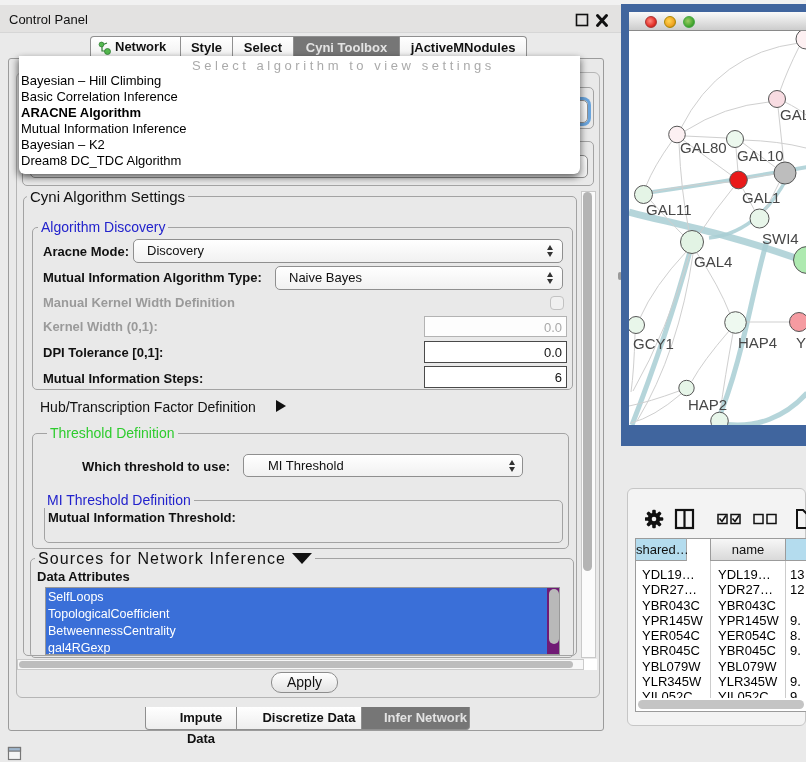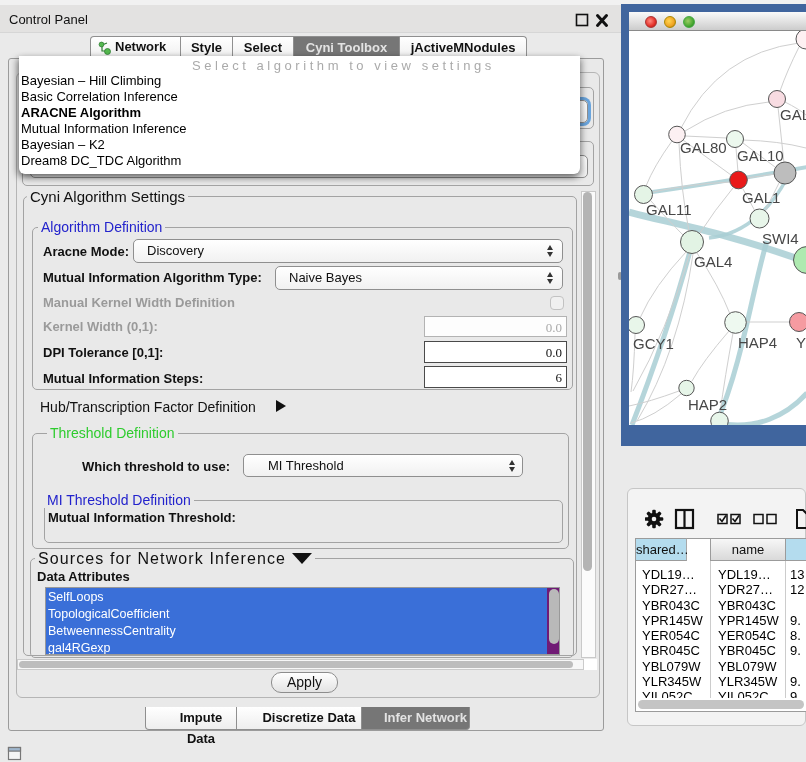--- a/index.html
+++ b/index.html
@@ -26,21 +26,21 @@
 .glab { font-weight:bold; font-size:13px; color:#9a9a9a; position:absolute; white-space:nowrap; }
 
 
 .combo { position:absolute; background:linear-gradient(#ffffff,#f1f1f1); border:1px solid #8f8f8f; border-radius:5px; font-size:13px; color:#111; }
 .combo .ct { position:absolute; left:13px; top:3px; }
 .arrows { position:absolute; right:8px; top:50%; margin-top:-7px; width:7px; height:14px; }
 .arrows:before { content:""; position:absolute; left:0; top:1px; border-left:3.5px solid transparent; border-right:3.5px solid transparent; border-bottom:5px solid #333; }
 .arrows:after { content:""; position:absolute; left:0; bottom:1px; border-left:3.5px solid transparent; border-right:3.5px solid transparent; border-top:5px solid #333; }
 
 
-.field { position:absolute; background:#ffffff; border:1px solid #4a4a4a; font-size:13px; color:#111; text-align:right;font-family:Liberation Serif, serif; }
+.field { position:absolute; background:#ffffff; border:1px solid #4a4a4a; font-size:13px; color:#111; text-align:right; }
 .field.dis { border:1px solid #b3b3b3; background:#fdfdfd; color:#a9a9a9; }
 .field span { position:absolute; right:4px; top:3px; }
 
 
 #popup { left:19px; top:56px; width:561px; height:118px; background:#ffffff; border-radius:0 0 6px 6px; box-shadow:-2px 3px 7px rgba(0,0,0,0.42), 2px 3px 7px rgba(0,0,0,0.3); z-index:50; }
 #popup .hdr { position:absolute; left:173px; top:2px; font-size:13px; letter-spacing:3.55px; color:#aaaaaa; white-space:nowrap; }
 #popup .it { position:absolute; left:2px; font-size:13px; color:#000; white-space:nowrap; }
 
 
 #datalist { left:45px; top:587px; width:515px; height:68px; border:1px solid #999; background:#701a75; overflow:hidden; }
@@ -103,21 +103,21 @@
   <div class="abs" style="left:583px;top:192px;width:9px;height:379px;background:#b4b4b4;border-radius:5px;"></div>
   <div class="abs" style="left:17px;top:659px;width:567px;height:11px;background:#f7f7f7;border:1px solid #cbcbcb;"></div>
   <div class="abs" style="left:19px;top:660.5px;width:554px;height:7px;background:#bdbdbd;border-radius:4px;"></div>
   <div class="abs" style="left:584px;top:659px;width:13px;height:11px;background:#ffffff;"></div>
 
   <div class="group" style="left:23px;top:196px;width:554px;height:460px;">
       <div class="legend" style="left:3px;font-size:15px;">Cyni Algorithm Settings</div>
     </div>
 
   <div class="group" style="left:32px;top:227px;width:541px;height:163px;">
-      <div class="legend" style="left:5px;font-size:14px;color:#2222cc;">Algorithm Definition</div>
+      <div class="legend" style="left:5px;font-size:14px;color:#2222cc;">Algorithm Discovery</div>
     </div>
   <div class="blab" style="left:43px;top:244px;">Aracne Mode:</div>
   <div class="combo" style="left:133px;top:239px;width:430px;height:24px;">
       <span class="ct">Discovery</span>
       <span class="arrows"></span>
     </div>
   <div class="blab" style="left:43px;top:270px;">Mutual Information Algorithm Type:</div>
   <div class="combo" style="left:275px;top:266px;width:288px;height:24px;">
       <span class="ct">Naive Bayes</span>
       <span class="arrows"></span>

